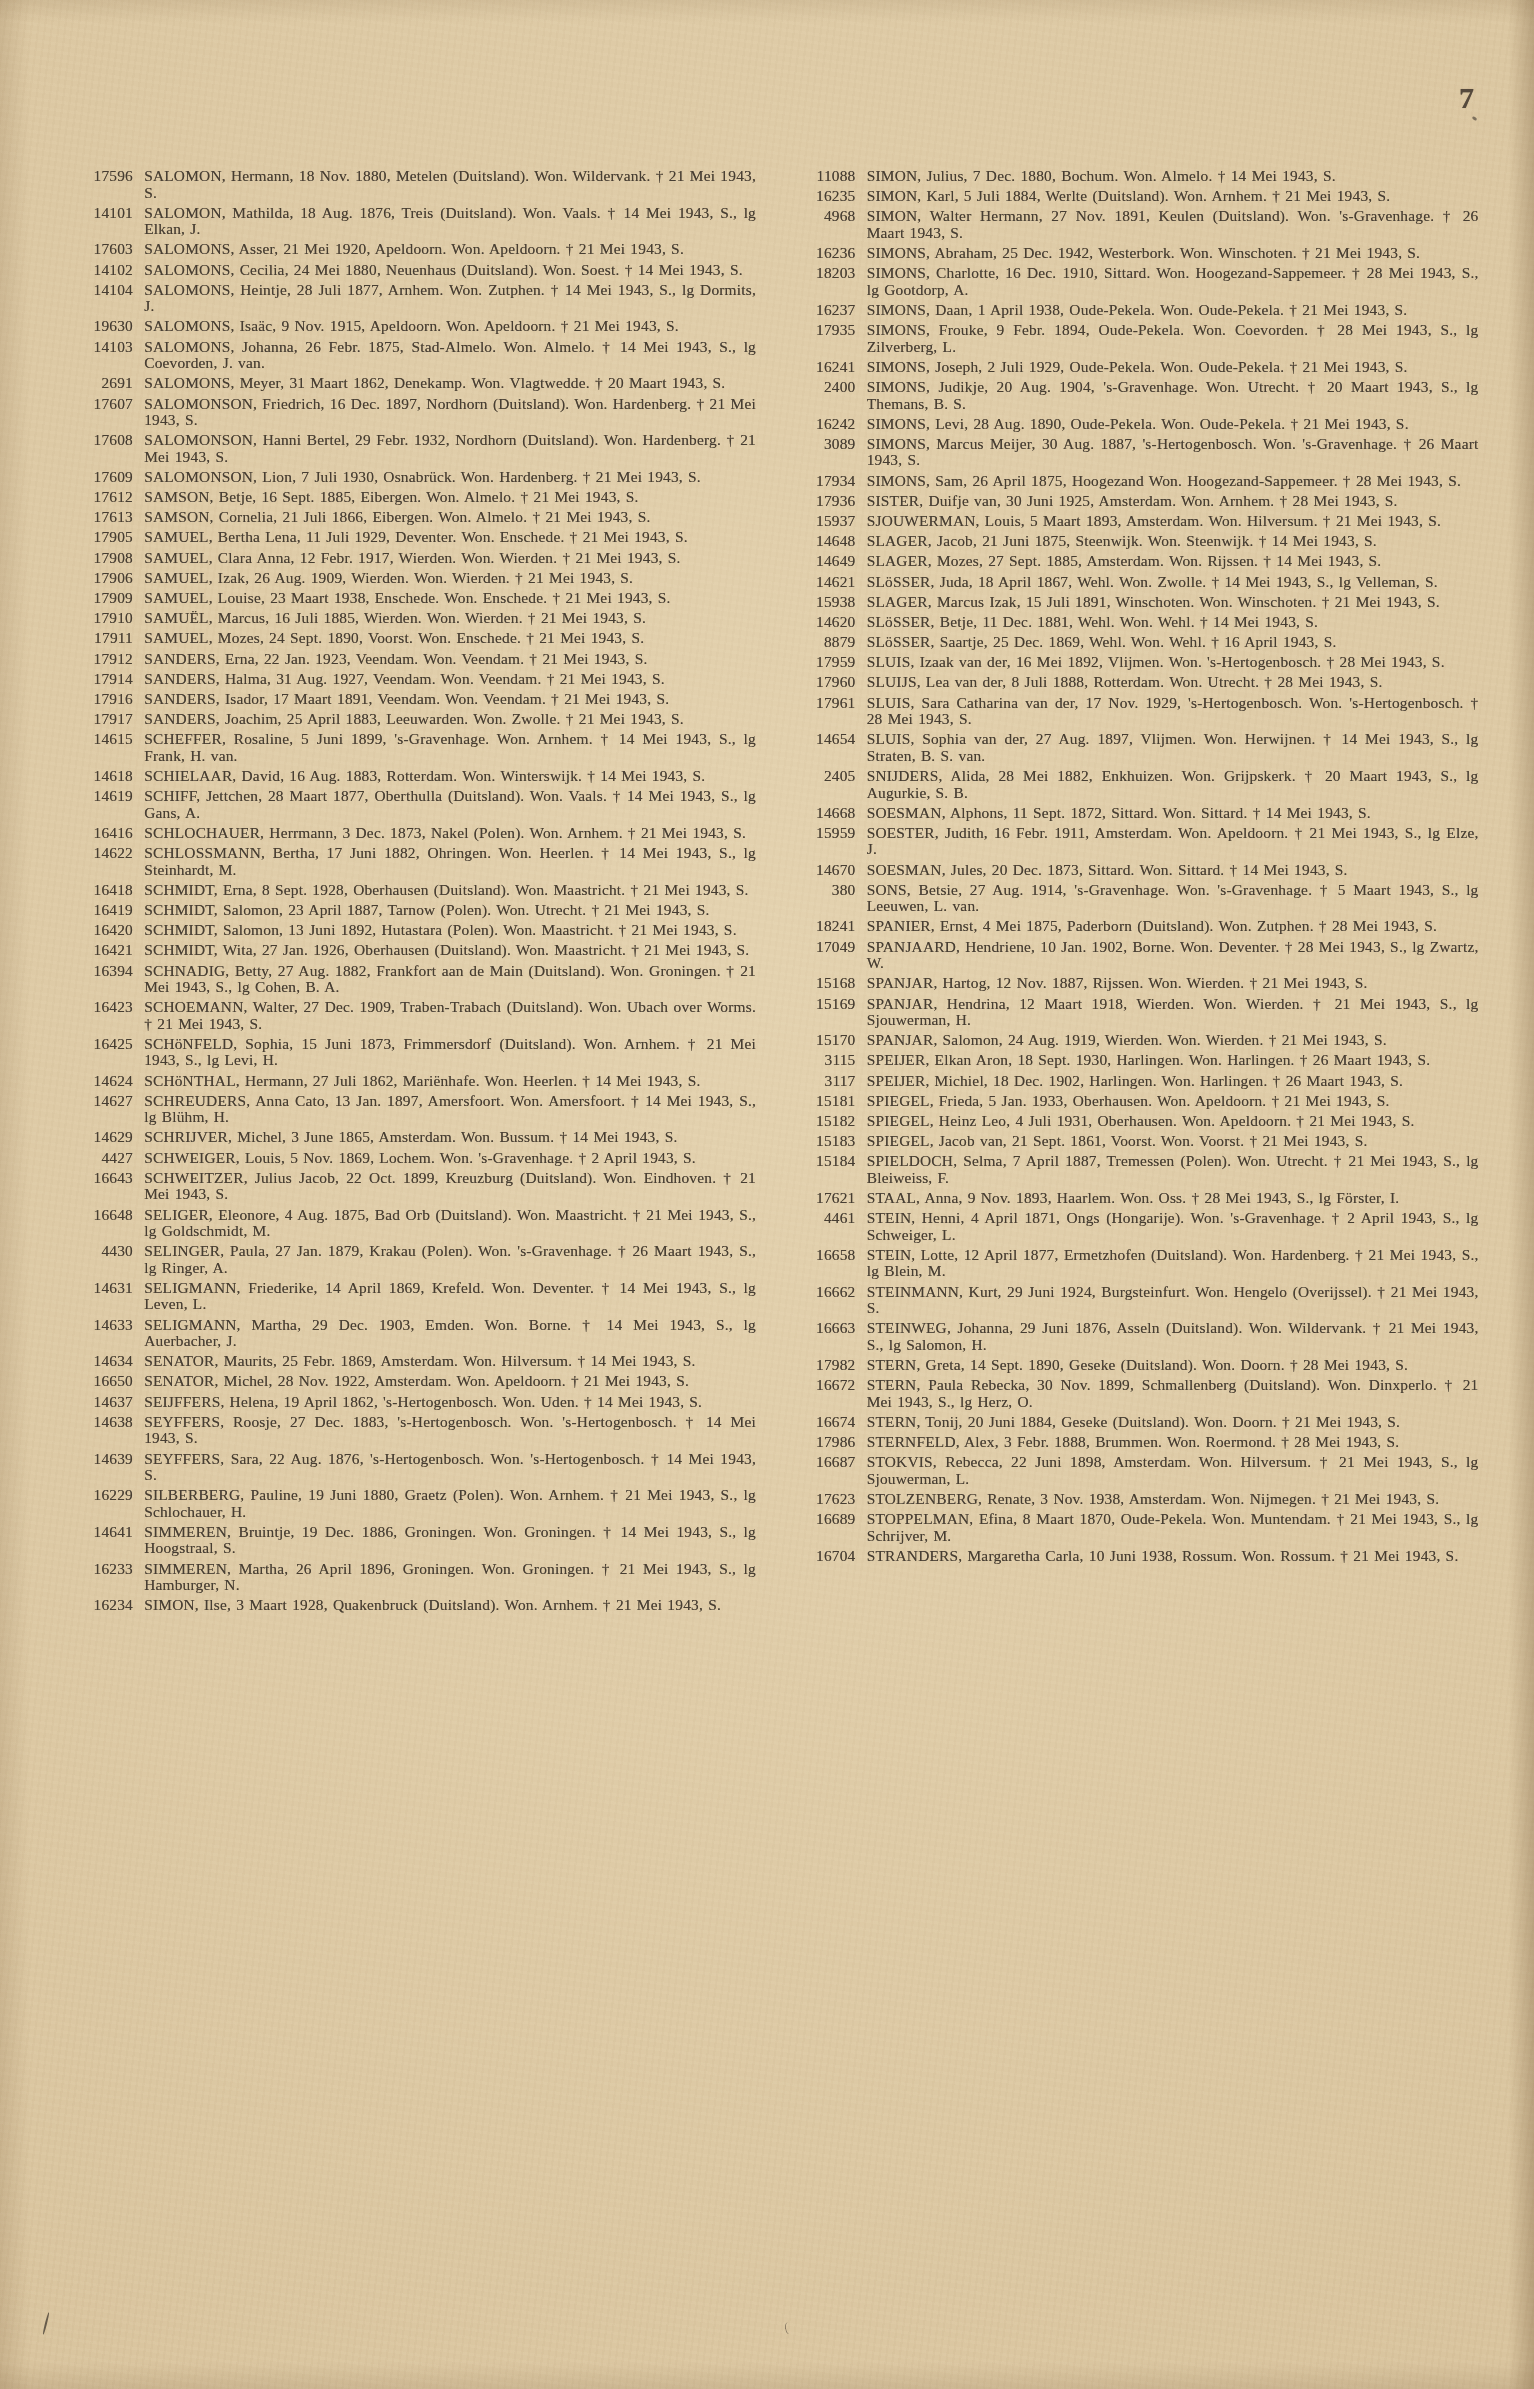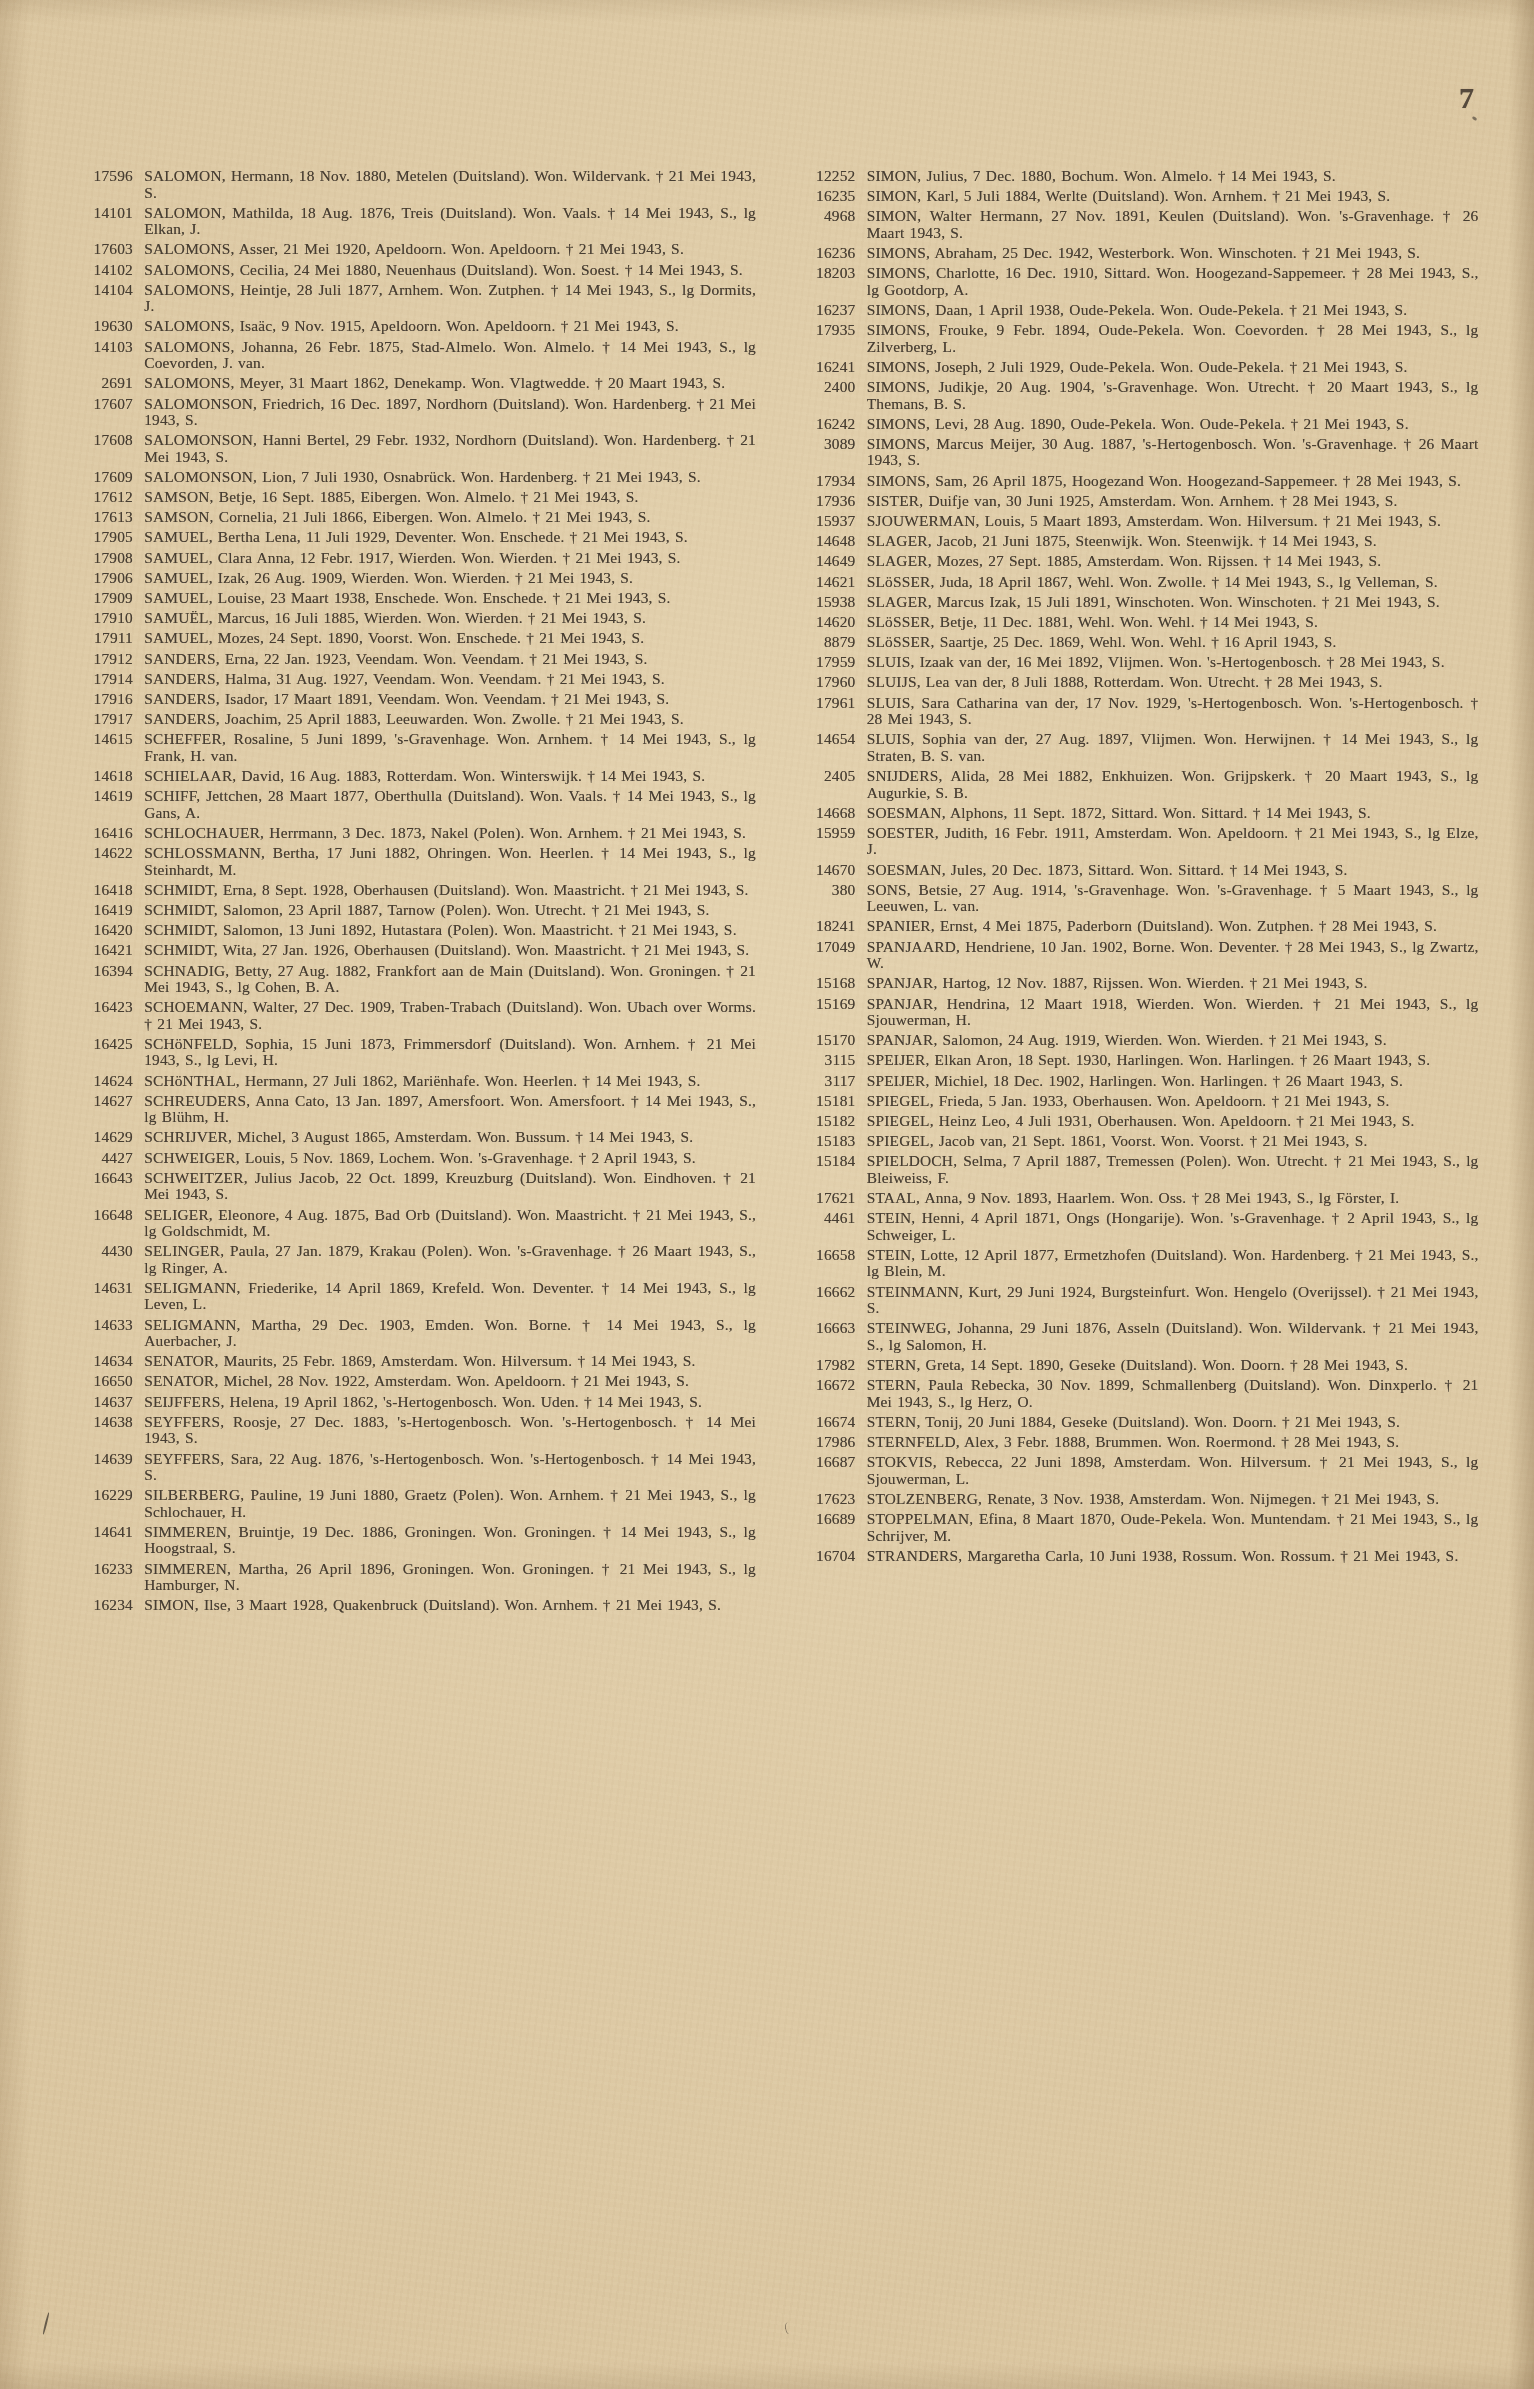--- a/index.html
+++ b/index.html
@@ -254,21 +254,21 @@
           <div class="txt">SCHöNTHAL, Hermann, 27 Juli 1862, Mariënhafe. Won. Heerlen. † 14 Mei 1943, S.</div>
         </div>
 
         <div class="entry">
           <div class="num">14627</div>
           <div class="txt">SCHREUDERS, Anna Cato, 13 Jan. 1897, Amersfoort. Won. Amersfoort. † 14 Mei 1943, S., lg Blühm, H.</div>
         </div>
 
         <div class="entry">
           <div class="num">14629</div>
-          <div class="txt">SCHRIJVER, Michel, 3 August 1865, Amsterdam. Won. Bussum. † 14 Mei 1943, S.</div>
+          <div class="txt">SCHRIJVER, Michel, 3 June 1865, Amsterdam. Won. Bussum. † 14 Mei 1943, S.</div>
         </div>
 
         <div class="entry">
           <div class="num">4427</div>
           <div class="txt">SCHWEIGER, Louis, 5 Nov. 1869, Lochem. Won. 's-Gravenhage. † 2 April 1943, S.</div>
         </div>
 
         <div class="entry">
           <div class="num">16643</div>
           <div class="txt">SCHWEITZER, Julius Jacob, 22 Oct. 1899, Kreuzburg (Duitsland). Won. Eindhoven. † 21 Mei 1943, S.</div>
@@ -336,21 +336,21 @@
         </div>
 
         <div class="entry">
           <div class="num">16234</div>
           <div class="txt">SIMON, Ilse, 3 Maart 1928, Quakenbruck (Duitsland). Won. Arnhem. † 21 Mei 1943, S.</div>
         </div>
       </div>
     <div class="col">
 
         <div class="entry">
-          <div class="num">12252</div>
+          <div class="num">11088</div>
           <div class="txt">SIMON, Julius, 7 Dec. 1880, Bochum. Won. Almelo. † 14 Mei 1943, S.</div>
         </div>
 
         <div class="entry">
           <div class="num">16235</div>
           <div class="txt">SIMON, Karl, 5 Juli 1884, Werlte (Duitsland). Won. Arnhem. † 21 Mei 1943, S.</div>
         </div>
 
         <div class="entry">
           <div class="num">4968</div>

